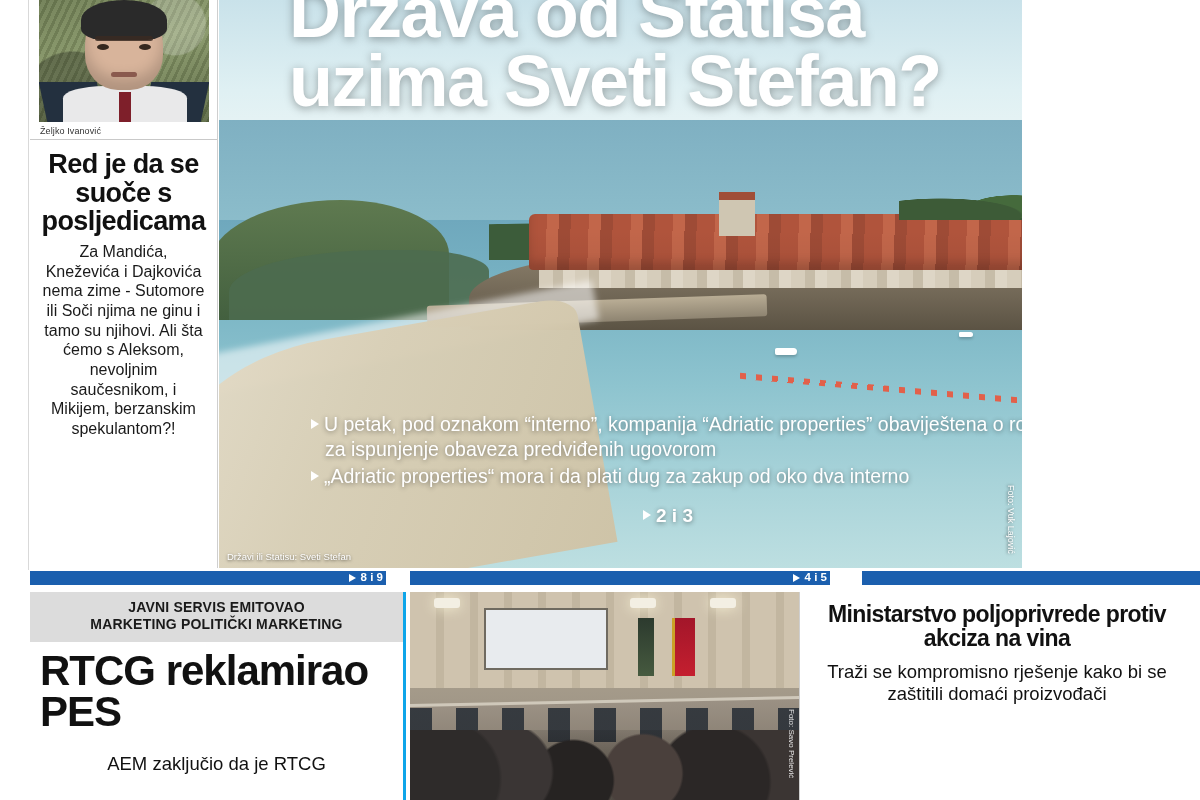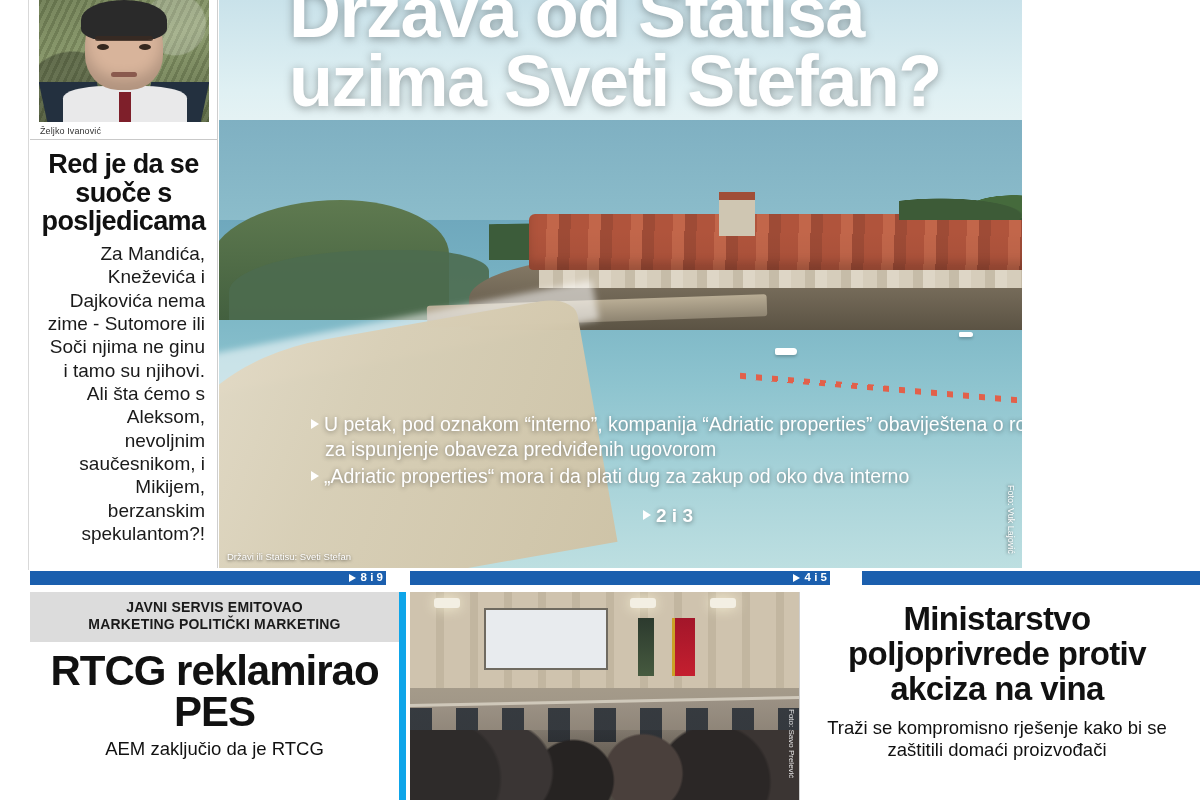--- a/index.html
+++ b/index.html
@@ -151,23 +151,23 @@
   .col-left h2 {
     margin: 10px 10px 6px 10px;
     font-size: 27px;
     line-height: 1.06;
     font-weight: 700;
     text-align: center;
     letter-spacing: -0.6px;
   }
   .col-left .lead {
     margin: 0 12px;
-    font-size: 19px;
+    font-size: 16px;
     line-height: 1.23;
-    text-align: right;
+    text-align: center;
     color: #1a1a1a;
   }
   
   .hero {
     position: absolute;
     left: 219px;
     top: 0;
     width: 803px;
     height: 568px;
     overflow: hidden;
@@ -443,38 +443,37 @@
   .bcol {
     position: absolute;
     top: 0;
     height: 208px;
     overflow: hidden;
     box-sizing: border-box;
   }
   .bcol-1 {
     left: 0;
     width: 376px;
-    border-right: 7px solid #0ea5e9;
+    border-right: 3px solid #0ea5e9;
   }
   .kicker-box {
     background: #dcdcdc;
     padding: 7px 14px 9px 14px;
     text-align: center;
   }
   .kicker-box p {
     margin: 0;
     font-size: 14px;
     line-height: 1.2;
     font-weight: 700;
     letter-spacing: .2px;
     color: #1a1a1a;
   }
   .bcol-1 h3 {
-    margin: 8px 10px 6px 10px;
-    text-align: center;
+    margin: 8px 10px 21px 10px;
     font-size: 42px;
     line-height: 0.98;
     font-weight: 700;
     letter-spacing: -1px;
   }
   .bcol-1 .sub {
     margin: 0 14px;
     text-align: center;
     font-size: 18.5px;
     line-height: 1.22;
@@ -558,21 +557,21 @@
     writing-mode: vertical-rl;
     opacity: .85;
   }
   .bcol-3 {
     left: 774px;
     width: 386px;
   }
   .bcol-3 h3 {
     margin: 10px 8px 10px 8px;
     text-align: center;
-    font-size: 33px;
+    font-size: 23px;
     line-height: 1.06;
     font-weight: 700;
     letter-spacing: -0.6px;
   }
   .bcol-3 .sub {
     margin: 0 12px;
     text-align: center;
     font-size: 18.5px;
     line-height: 1.22;
   }

